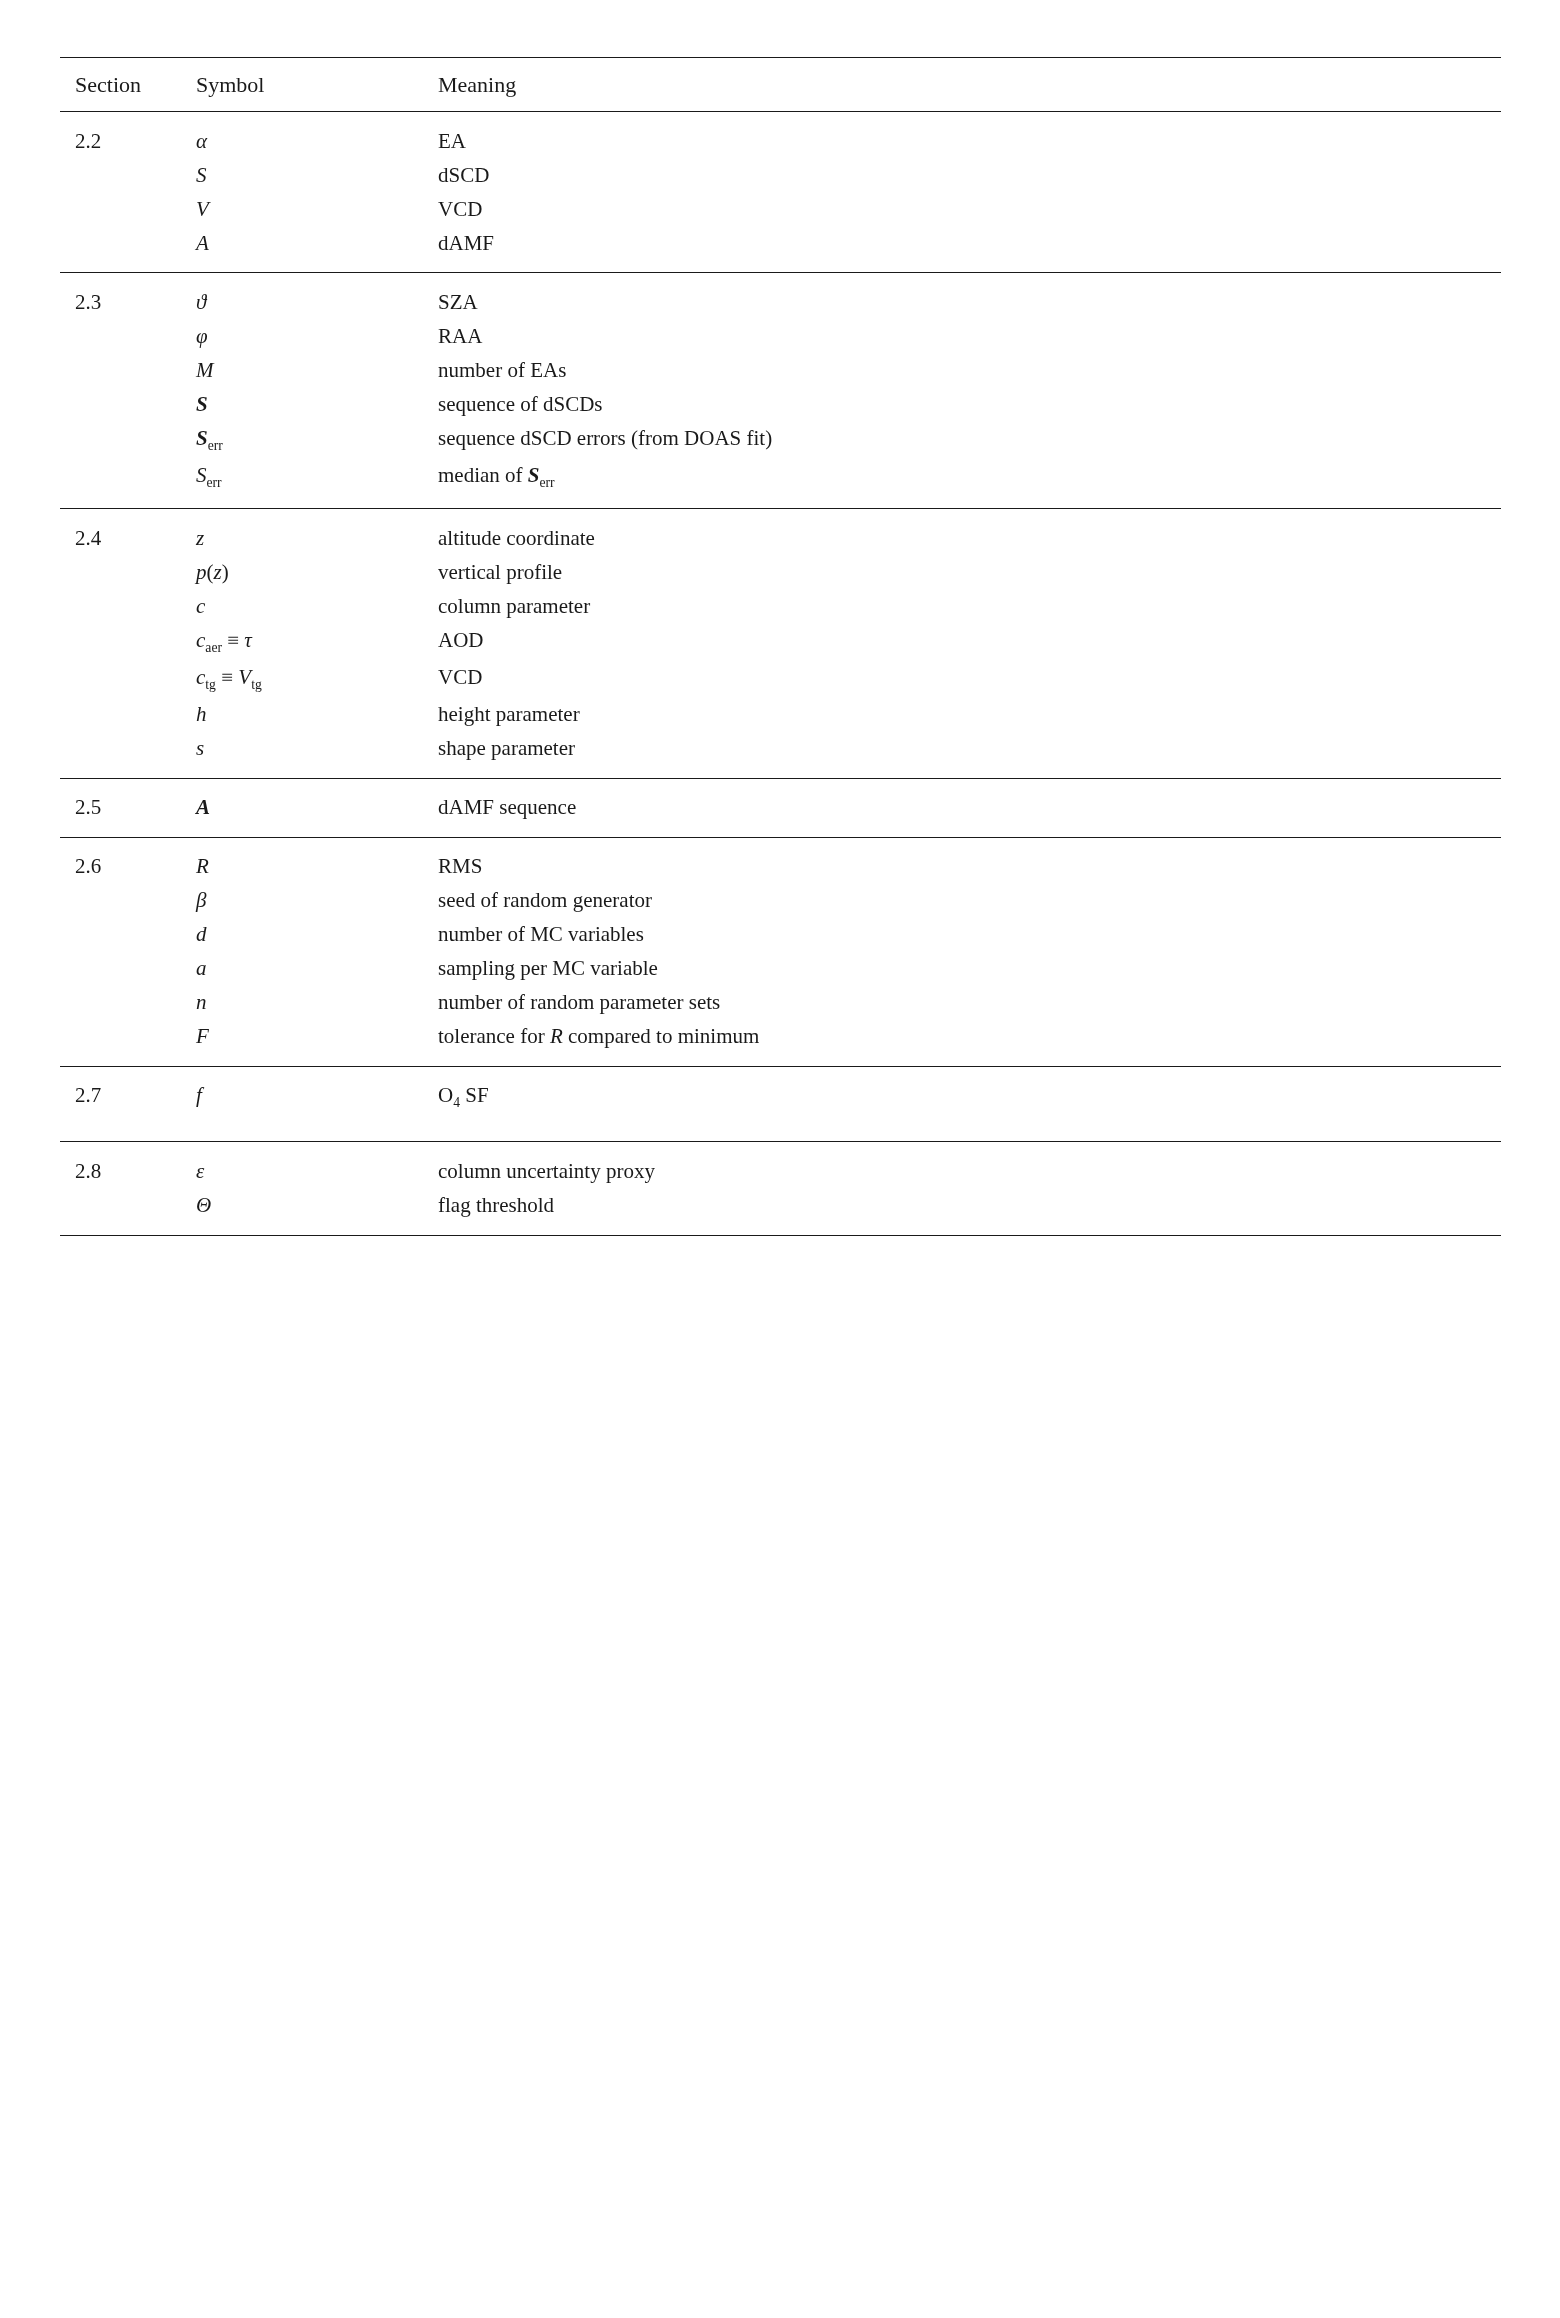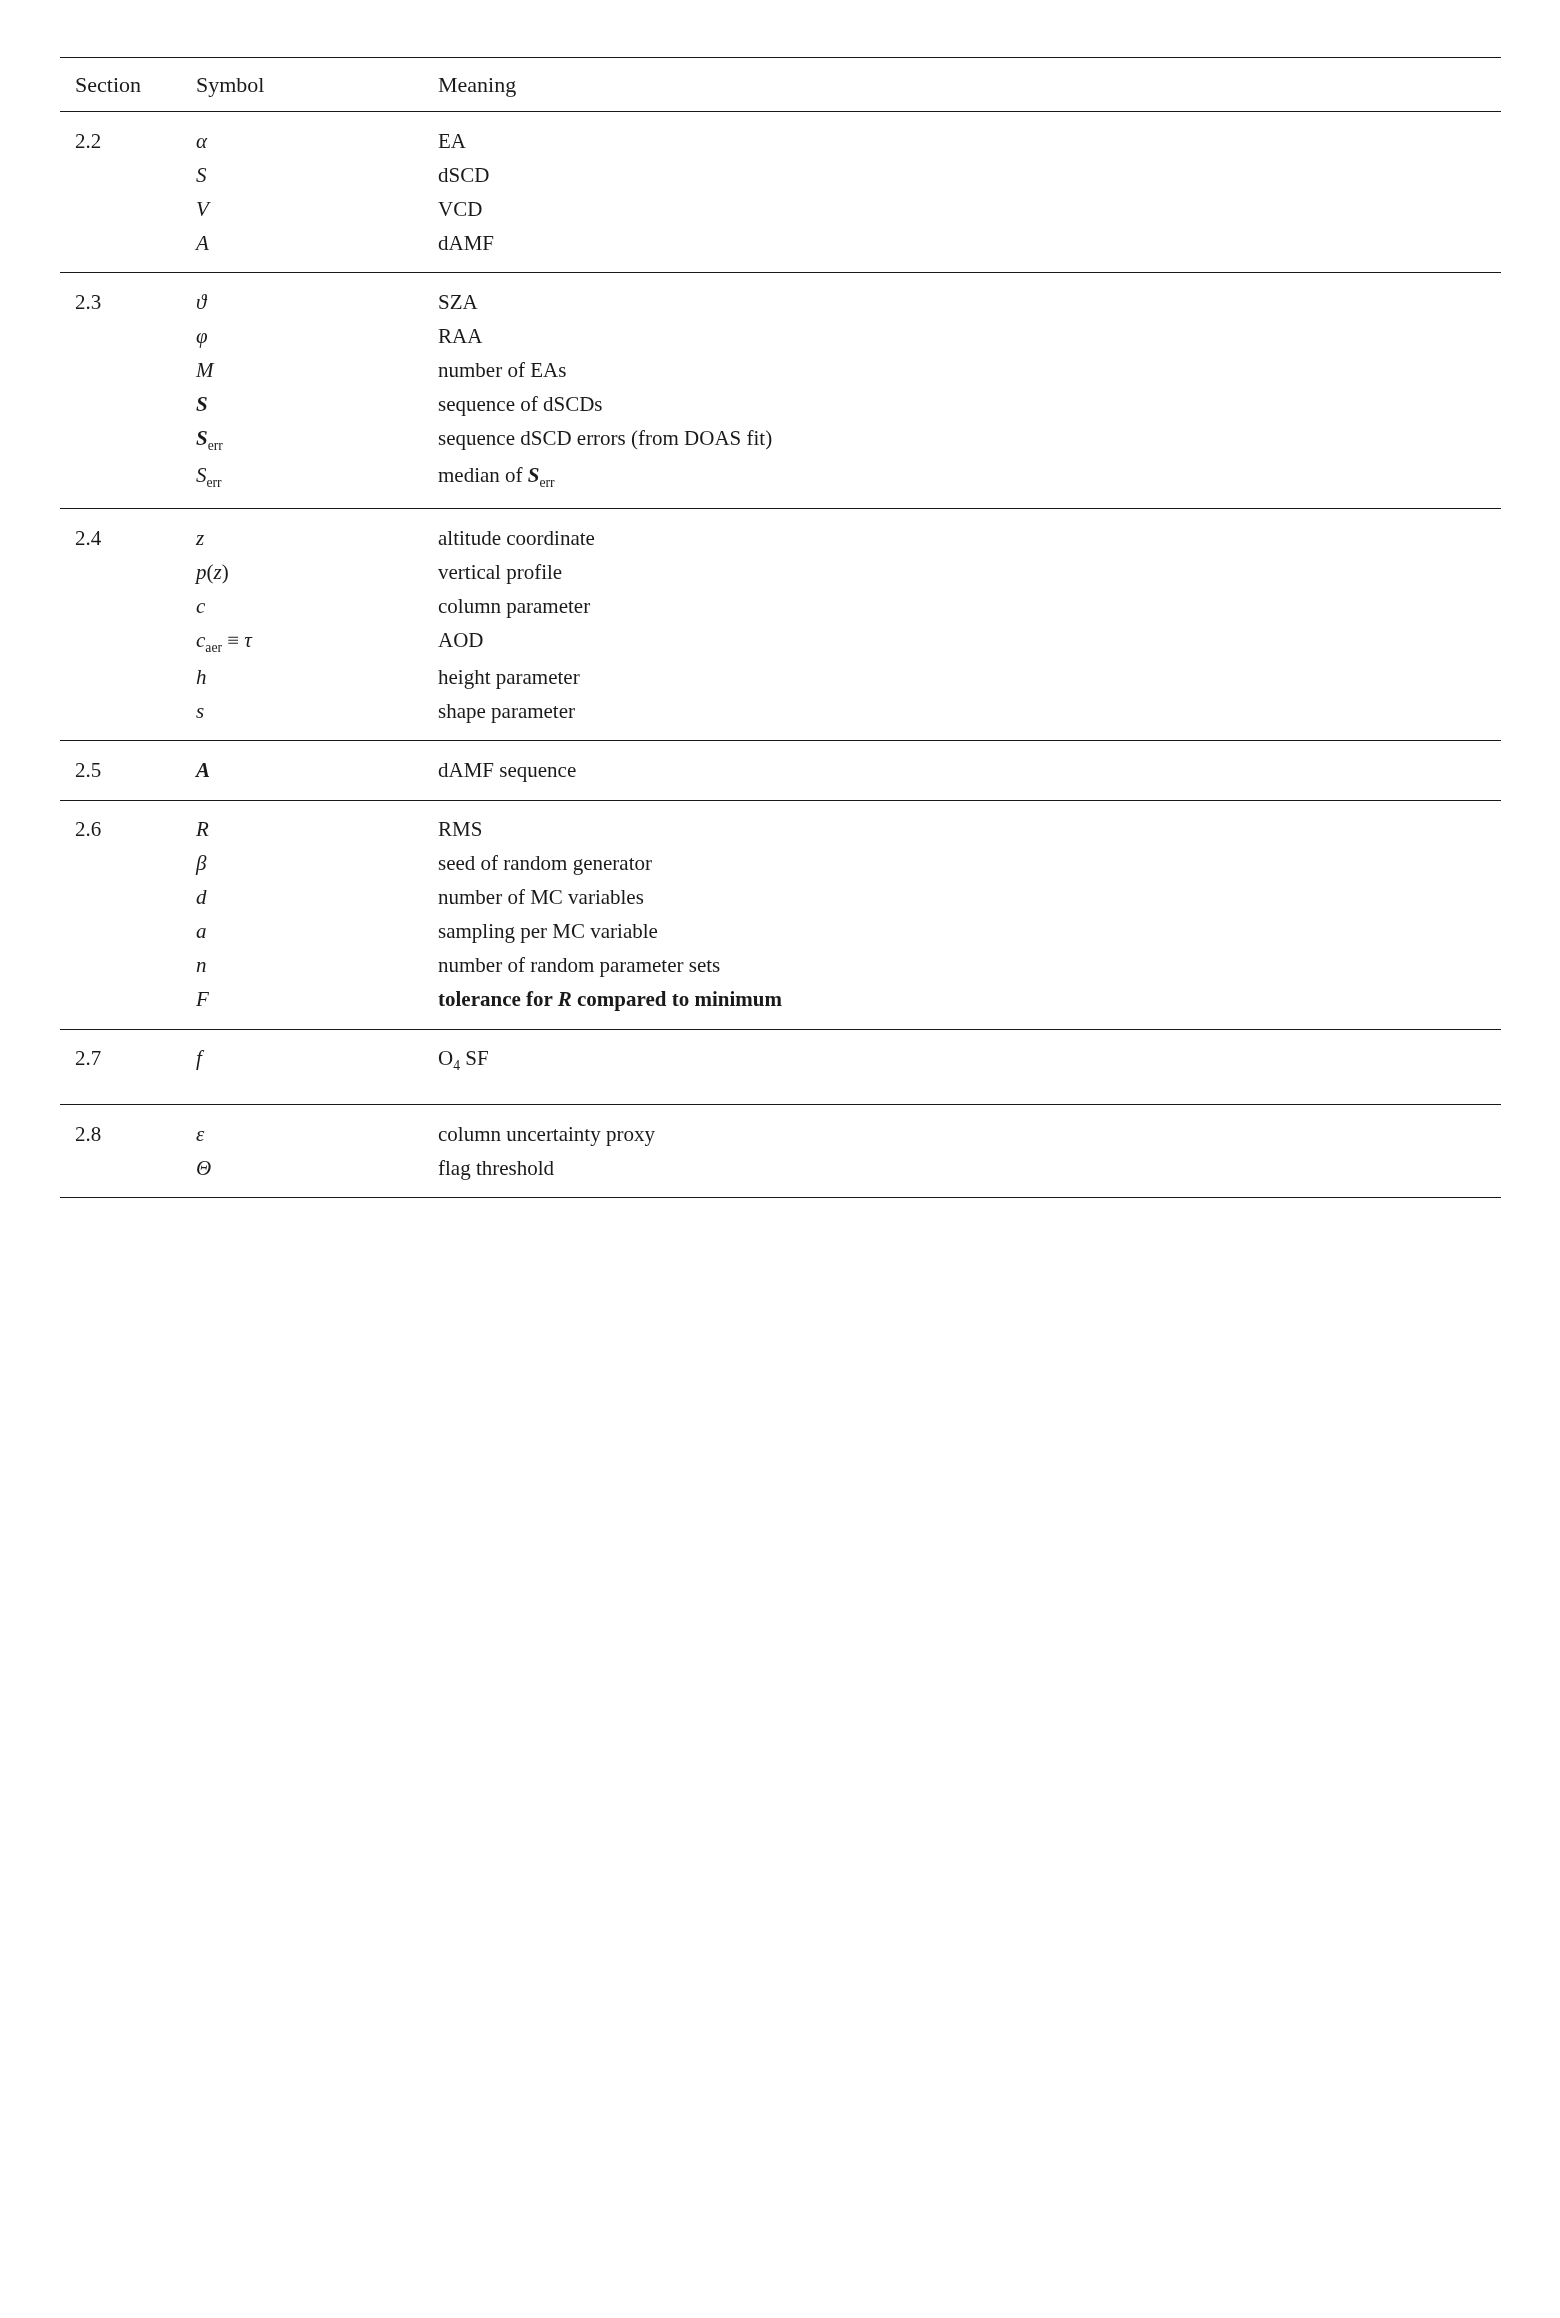--- a/index.html
+++ b/index.html
@@ -149,20 +149,25 @@
         <td><span class="italic">c</span></td>
         <td>column parameter</td>
       </tr>
       <tr>
         <td></td>
         <td><span class="italic">c</span><sub>aer</sub> ≡ <span class="italic">τ</span></td>
         <td>AOD</td>
       </tr>
       <tr>
         <td></td>
+        <td><span class="italic">c</span><sub>tg</sub> ≡ <span class="italic">V</span><sub>tg</sub></td>
+        <td>VCD</td>
+      </tr>
+      <tr>
+        <td></td>
         <td><span class="italic">h</span></td>
         <td>height parameter</td>
       </tr>
       <tr>
         <td style="padding-bottom: 16.6px;"></td>
         <td style="padding-bottom: 16.6px;"><span class="italic">s</span></td>
         <td style="padding-bottom: 16.6px;">shape parameter</td>
       </tr>
       <tr>
         <td colspan="3" style="border-top: 1.1px solid rgb(26, 26, 26); padding: 0px; height: 0px;"></td>
@@ -196,21 +201,21 @@
         <td>sampling per MC variable</td>
       </tr>
       <tr>
         <td></td>
         <td><span class="italic">n</span></td>
         <td>number of random parameter sets</td>
       </tr>
       <tr>
         <td style="padding-bottom: 16.6px;"></td>
         <td style="padding-bottom: 16.6px;"><span class="italic">F</span></td>
-        <td style="padding-bottom: 16.6px; font-weight: bold;">tolerance for <span class="italic">R</span> compared to minimum</td>
+        <td style="padding-bottom: 16.6px;">tolerance for <span class="italic">R</span> compared to minimum</td>
       </tr>
       <tr>
         <td colspan="3" style="border-top: 1.1px solid rgb(26, 26, 26); padding: 0px; height: 0px;"></td>
       </tr>
       <tr>
         <td style="padding-top: 16.6px; padding-bottom: 33px;">2.7</td>
         <td style="padding-top: 16.6px; padding-bottom: 16.6px;"><span class="italic">f</span></td>
         <td style="padding-top: 16.6px; padding-bottom: 16.6px;">O<sub>4</sub> SF</td>
       </tr>
       <tr>

